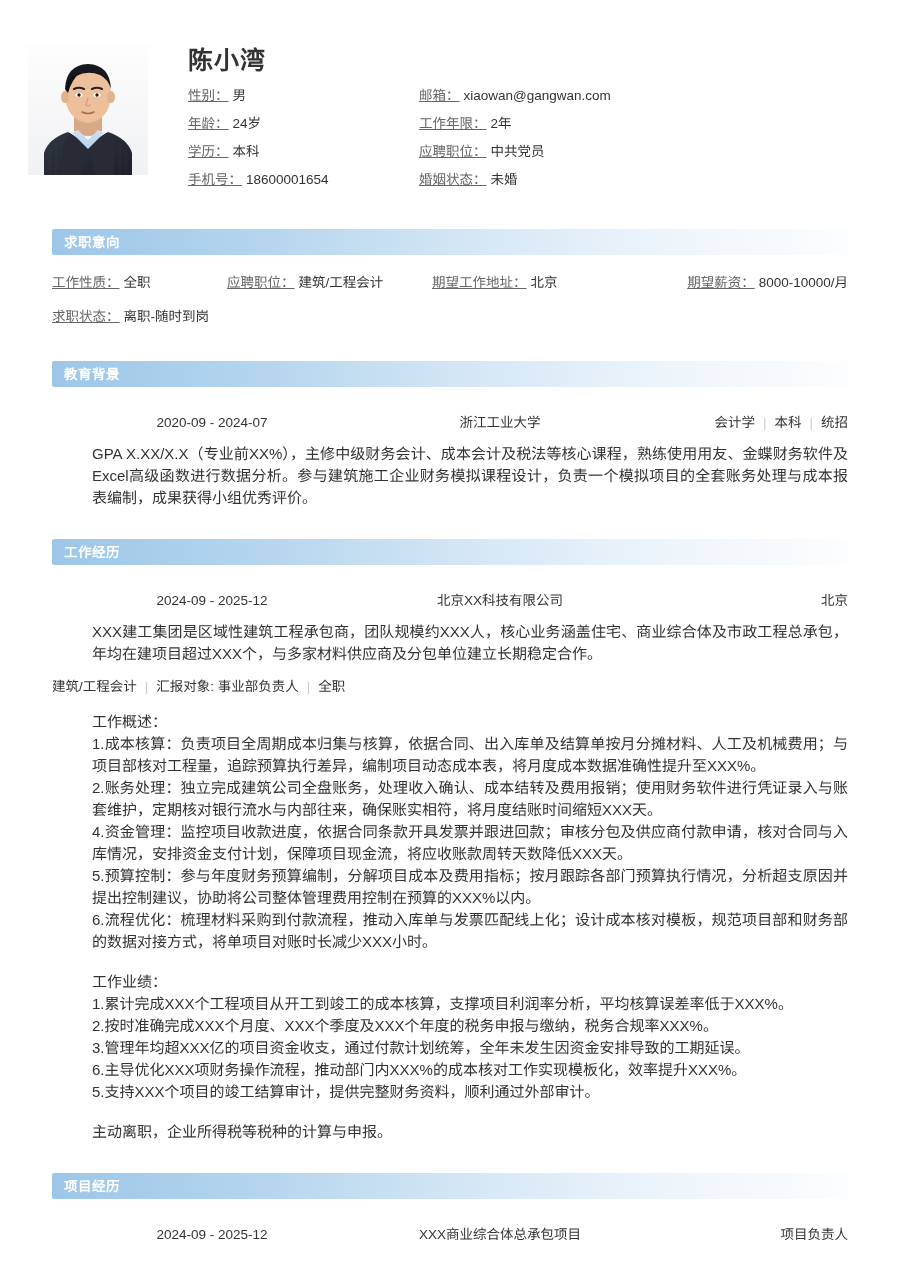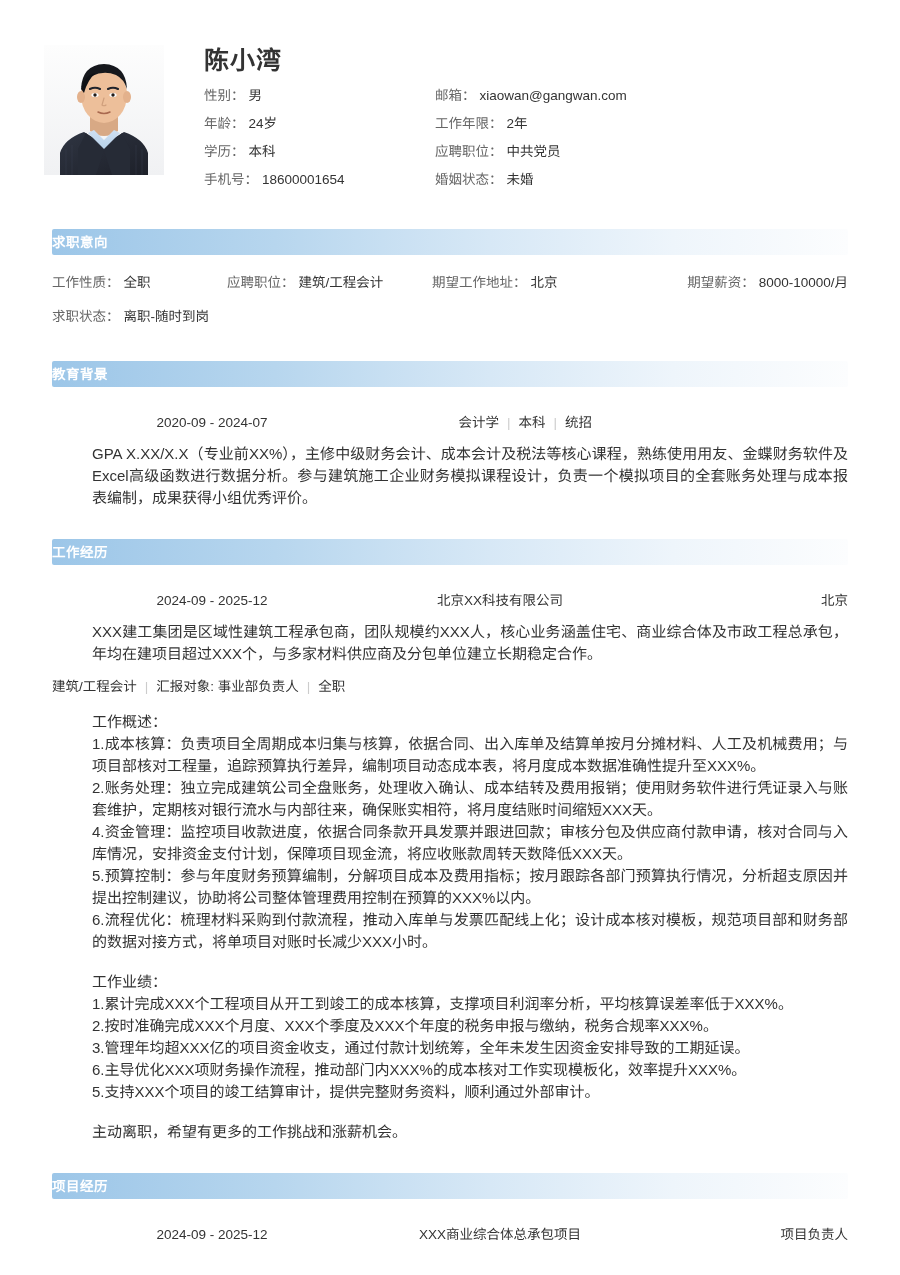--- a/index.html
+++ b/index.html
@@ -21,21 +21,21 @@
     width: 900px;
     height: 1275px;
     background: #ffffff;
     box-sizing: border-box;
   }
 
   
   .header {
     display: flex;
     align-items: flex-start;
-    padding: 45px 52px 0 44px;
+    padding: 45px 52px 0 28px;
     box-sizing: border-box;
   }
   .photo-wrap {
     width: 120px;
     height: 130px;
     flex: 0 0 120px;
     overflow: hidden;
     background: #f2f3f5;
     position: relative;
   }
@@ -55,31 +55,31 @@
     margin: 0 0 12px 0;
   }
   .info-grid {
     display: grid;
     grid-template-columns: 231px auto;
     row-gap: 10px;
     font-size: 13.5px;
     line-height: 18px;
   }
   .info-item { white-space: nowrap; }
-  .info-label { color: #666666; }
+  .info-label { color: #666666; text-decoration: underline; }
   .info-value { color: #333333; margin-left: 4px; }
 
   
   .section { padding: 0 52px; box-sizing: border-box; }
   .sec-bar {
     height: 26px;
     line-height: 26px;
     background: linear-gradient(to right, #9cc6e8 0%, #b7d6ee 28%, #d7e8f6 55%, #eef5fb 78%, #fcfdfe 100%);
     border-radius: 2px;
-    padding-left: 0;
+    padding-left: 12px;
     box-sizing: border-box;
   }
   .sec-title {
     font-size: 13.5px;
     font-weight: bold;
     color: #ffffff;
     letter-spacing: 0.5px;
   }
 
   
@@ -247,20 +247,21 @@
     </div>
   </div>
 
   <div class="section mt-34">
     <div class="sec-bar">
       <span class="sec-title">教育背景</span>
     </div>
 
     <div class="row3 mt-26">
       <div class="col-left">2020-09 - 2024-07</div>
+      <div class="col-mid">浙江工业大学</div>
       <div class="col-right">
         <span>会计学</span><span class="sep">|</span><span>本科</span><span class="sep">|</span><span>统招</span>
       </div>
     </div>
 
     <div class="para mt-10">GPA X.XX/X.X（专业前XX%），主修中级财务会计、成本会计及税法等核心课程，熟练使用用友、金蝶财务软件及Excel高级函数进行数据分析。参与建筑施工企业财务模拟课程设计，负责一个模拟项目的全套账务处理与成本报表编制，成果获得小组优秀评价。</div>
   </div>
 
   <div class="section mt-30">
     <div class="sec-bar">
@@ -286,21 +287,21 @@
     <div class="para">5.预算控制：参与年度财务预算编制，分解项目成本及费用指标；按月跟踪各部门预算执行情况，分析超支原因并提出控制建议，协助将公司整体管理费用控制在预算的XXX%以内。</div>
     <div class="para">6.流程优化：梳理材料采购到付款流程，推动入库单与发票匹配线上化；设计成本核对模板，规范项目部和财务部的数据对接方式，将单项目对账时长减少XXX小时。</div>
 
     <div class="para mt-18">工作业绩：</div>
     <div class="para">1.累计完成XXX个工程项目从开工到竣工的成本核算，支撑项目利润率分析，平均核算误差率低于XXX%。</div>
     <div class="para">2.按时准确完成XXX个月度、XXX个季度及XXX个年度的税务申报与缴纳，税务合规率XXX%。</div>
     <div class="para">3.管理年均超XXX亿的项目资金收支，通过付款计划统筹，全年未发生因资金安排导致的工期延误。</div>
     <div class="para">6.主导优化XXX项财务操作流程，推动部门内XXX%的成本核对工作实现模板化，效率提升XXX%。</div>
     <div class="para">5.支持XXX个项目的竣工结算审计，提供完整财务资料，顺利通过外部审计。</div>
 
-    <div class="para mt-18">主动离职，希望有更多的工作挑战和涨薪机会。</div>
+    <div class="para mt-18">主动离职，企业所得税等税种的计算与申报。</div>
   </div>
 
   <div class="section mt-30">
     <div class="sec-bar">
       <span class="sec-title">项目经历</span>
     </div>
 
     <div class="row3 mt-26">
       <div class="col-left">2024-09 - 2025-12</div>
       <div class="col-mid">XXX商业综合体总承包项目</div>

